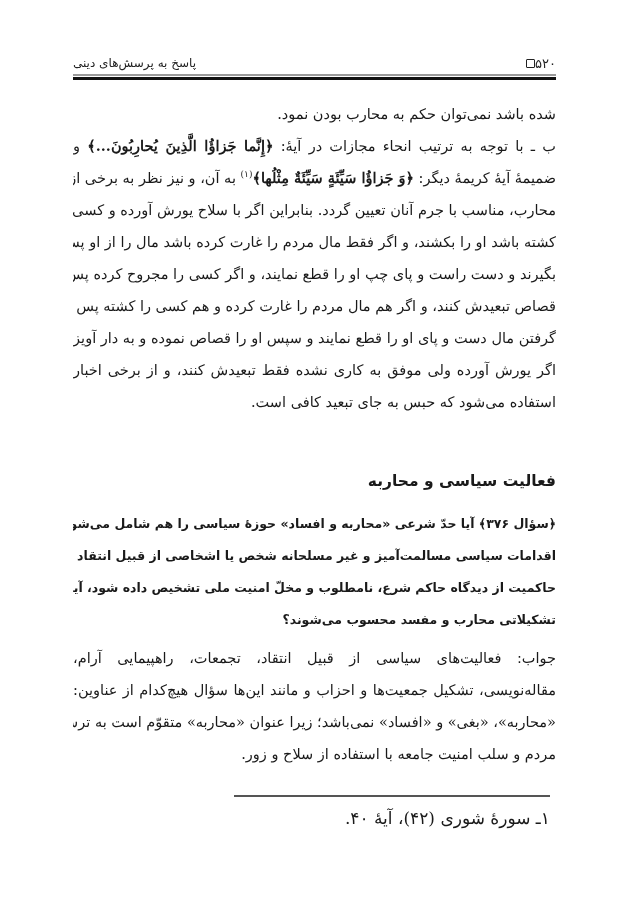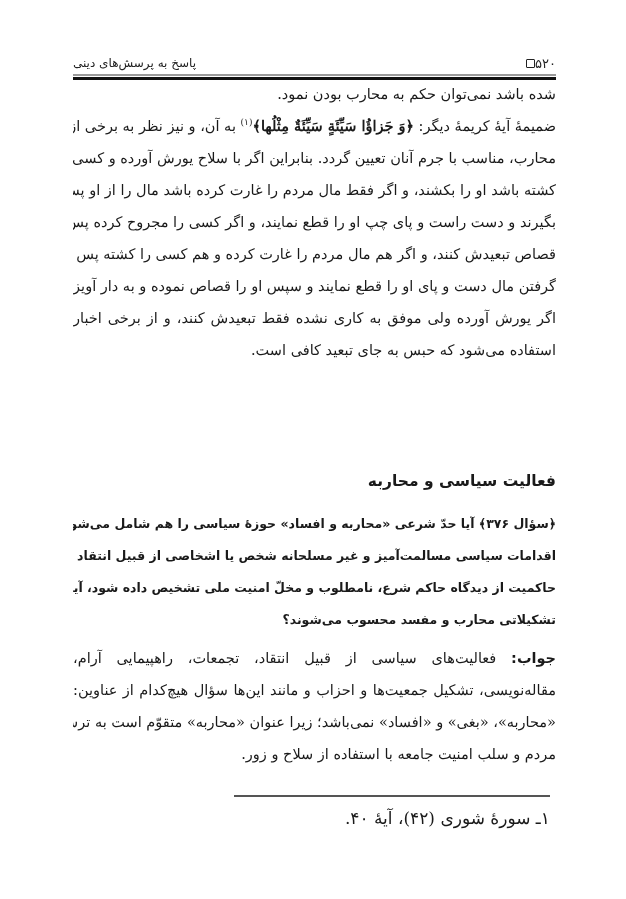--- a/index.html
+++ b/index.html
@@ -59,21 +59,21 @@
     .rule-black {
       position: absolute;
       left: 73px; width: 483px;
       top: 77px; height: 3px;
       background: #111;
     }
     .body-text {
       position: absolute;
       left: 73px;
       width: 483px;
-      top: 78px;
+      top: 98px;
       direction: rtl;
       text-align: justify;
       text-align-last: right;
       font-family: "DejaVu Serif", serif;
       font-size: 14.5px;
       line-height: 32px;
     }
     .line {
       display: block;
       text-align: justify;
@@ -119,21 +119,21 @@
       position: absolute;
       left: 73px;
       width: 483px;
       top: 642px;
       direction: rtl;
       font-family: "DejaVu Serif", serif;
       font-size: 14.5px;
       line-height: 32px;
     }
     .answer-label {
-      font-weight: bold;
+      font-weight: normal;
       font-family: "DejaVu Sans", sans-serif;
     }
     .footnote-rule {
       position: absolute;
       left: 234px;
       width: 316px;
       top: 795px;
       height: 1.5px;
       background: #555;
     }
@@ -159,20 +159,21 @@
     <span class="page-number">
       <span class="box-icon"></span>
       <span>۵۲۰</span>
     </span>
   </div>
   <div class="rule-gray"></div>
   <div class="rule-black"></div>
 
   <div class="body-text">
     <span class="line last">شده باشد نمی‌توان حکم به محارب بودن نمود.</span>
+    <span class="line"><span>ب ـ با توجه به ترتیب انحاء مجازات در آیهٔ: </span><span class="quran">﴿إِنَّما جَزاؤُا الَّذِینَ یُحارِبُونَ...﴾</span><span> و</span></span>
     <span class="line"><span>ضمیمهٔ آیهٔ کریمهٔ دیگر: </span><span class="quran">﴿وَ جَزاؤُا سَیِّئَةٍ سَیِّئَةٌ مِثْلُها﴾</span><sup class="fn">(۱)</sup><span> به آن، و نیز نظر به برخی از</span></span>
     <span class="line">محارب، مناسب با جرم آنان تعیین گردد. بنابراین اگر با سلاح یورش آورده و کسی را</span>
     <span class="line">کشته باشد او را بکشند، و اگر فقط مال مردم را غارت کرده باشد مال را از او پس</span>
     <span class="line">بگیرند و دست راست و پای چپ او را قطع نمایند، و اگر کسی را مجروح کرده پس از</span>
     <span class="line">قصاص تبعیدش کنند، و اگر هم مال مردم را غارت کرده و هم کسی را کشته پس از</span>
     <span class="line">گرفتن مال دست و پای او را قطع نمایند و سپس او را قصاص نموده و به دار آویزند، و</span>
     <span class="line">اگر یورش آورده ولی موفق به کاری نشده فقط تبعیدش کنند، و از برخی اخبار</span>
     <span class="line last">استفاده می‌شود که حبس به جای تبعید کافی است.</span>
   </div>
 

